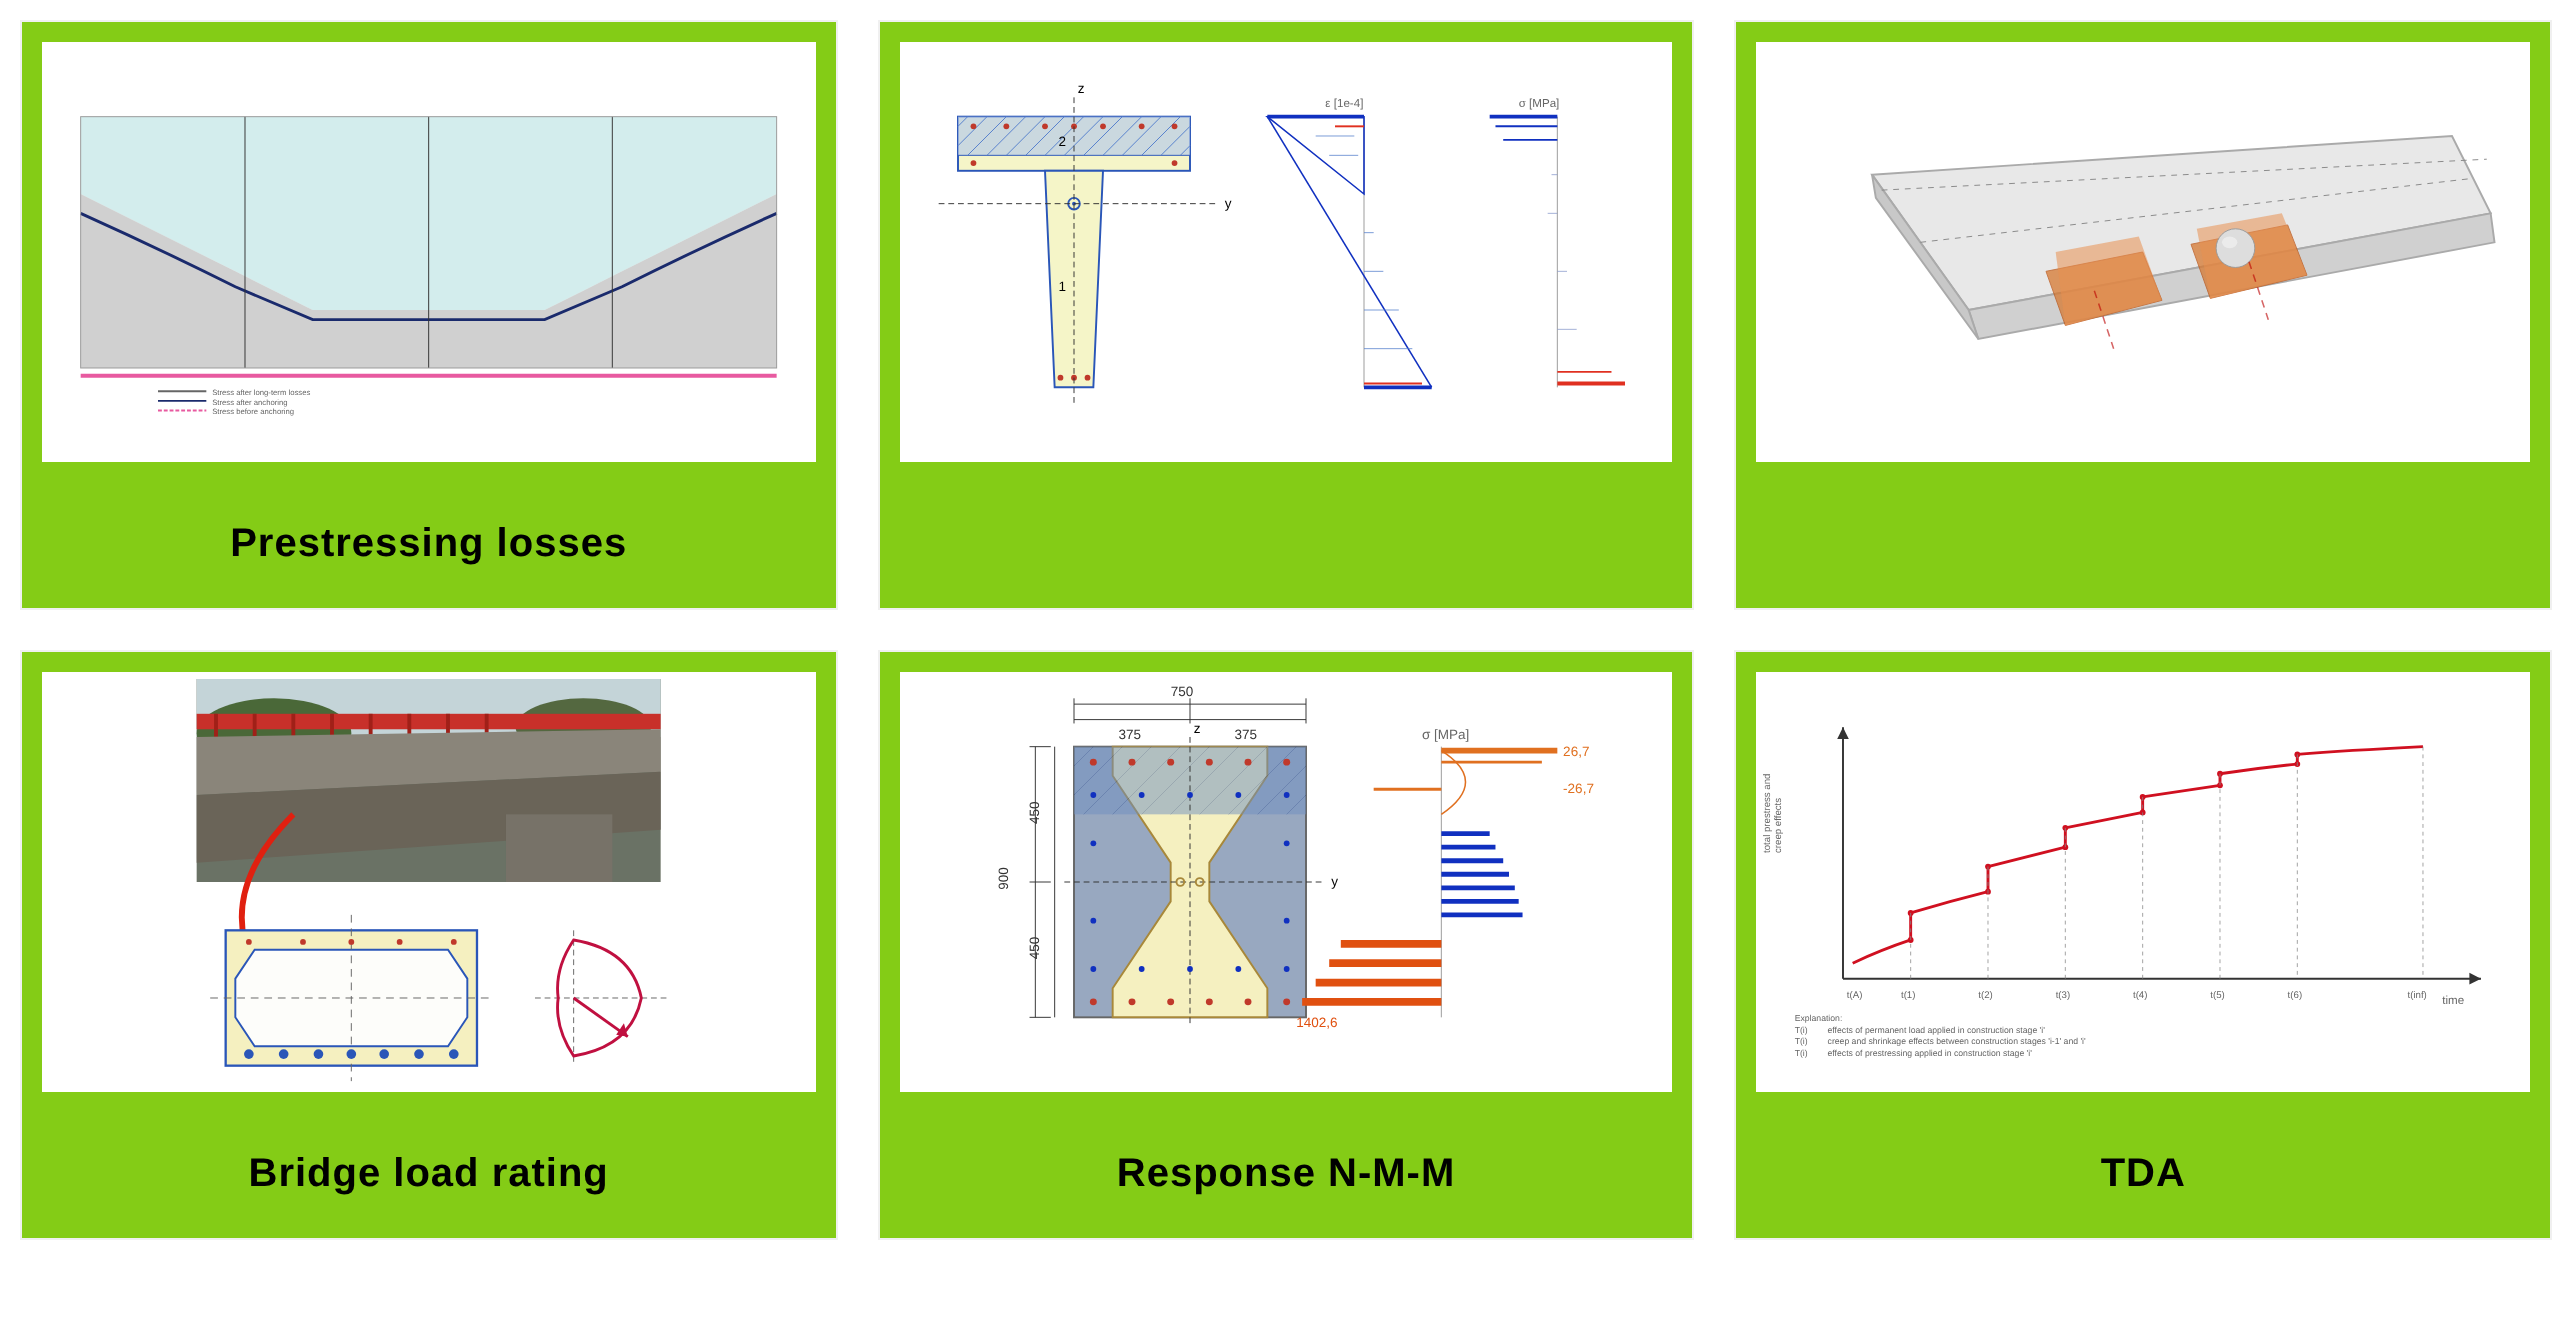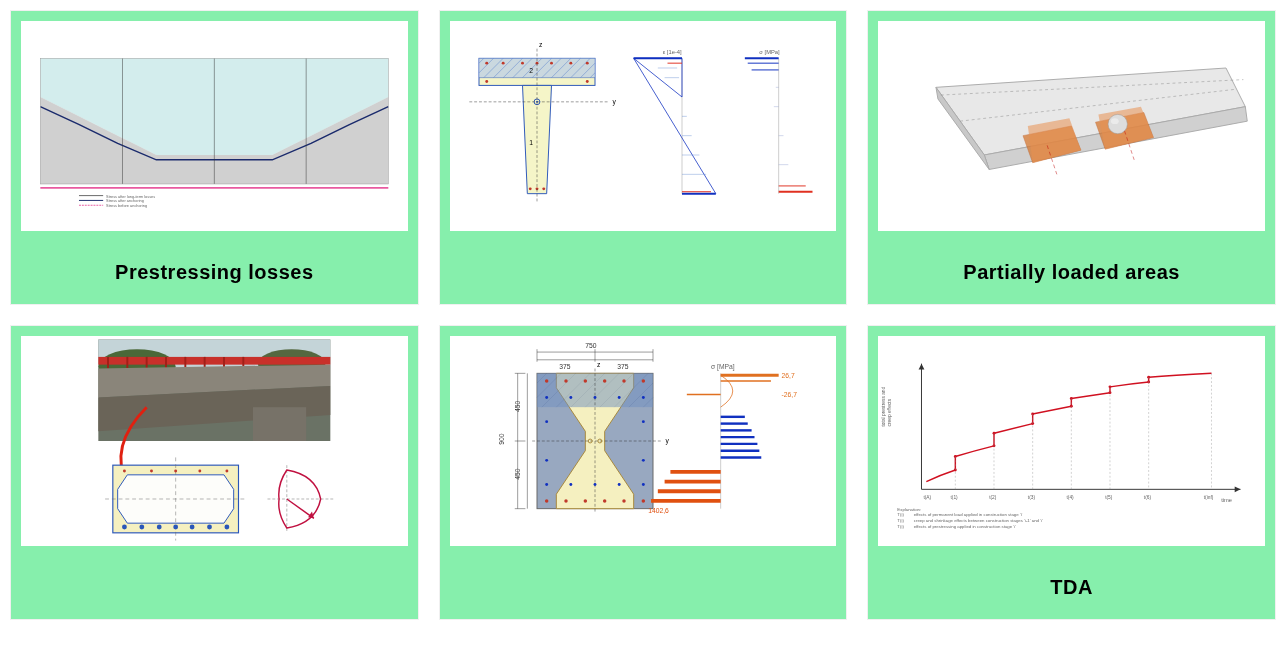--- a/index.html
+++ b/index.html
@@ -12,21 +12,21 @@
       background: #ffffff;
       padding: 10px;
     }
     .grid {
       display: grid;
       grid-template-columns: repeat(3, 1fr);
       gap: 20px;
       max-width: 1286px;
     }
     .card {
-      background: #86efac;
+      background: #84cc16;
       border: 1px solid #f0f0f0;
       display: flex;
       flex-direction: column;
       align-items: center;
       justify-content: space-between;
       padding: 10px 10px 20px;
       cursor: pointer;
       transition: background 0.2s;
     }
     .card-image {
@@ -208,21 +208,20 @@
           <circle cx="248" cy="78" r="10" fill="#ddd" stroke="#999" stroke-width="0.5"></circle>
           <ellipse cx="245" cy="75" rx="4" ry="3" fill="#f5f5f5" opacity="0.6"></ellipse>
 
           <g stroke="#b00" stroke-width="0.8" stroke-dasharray="4,3" opacity="0.6">
             <line x1="175" y1="100" x2="185" y2="130"></line>
             <line x1="255" y1="85" x2="265" y2="115"></line>
           </g>
         </g>
       </svg>
     </div>
-    <div class="card-title">Partially loaded areas</div>
   </div>
 
   <div class="card">
     <div class="card-image">
       <svg viewBox="0 0 400 210">
 
         <rect x="80" y="0" width="240" height="105" fill="#6a7265"></rect>
 
         <rect x="80" y="0" width="240" height="30" fill="#c4d4d8"></rect>
 
@@ -276,20 +275,21 @@
 
         <g transform="translate(255,130)">
           <line x1="0" y1="35" x2="70" y2="35" stroke="#666" stroke-width="0.5" stroke-dasharray="3,2"></line>
           <line x1="20" y1="0" x2="20" y2="70" stroke="#666" stroke-width="0.5" stroke-dasharray="3,2"></line>
           <path d="M20,5 Q50,10 55,35 Q50,60 20,65 Q10,50 12,35 Q10,20 20,5 Z" fill="none" stroke="#c01040" stroke-width="1.5"></path>
           <line x1="20" y1="35" x2="48" y2="55" stroke="#c01040" stroke-width="1.5"></line>
           <path d="M48,55 L42,54 L46,48 Z" fill="#c01040"></path>
         </g>
       </svg>
     </div>
+    <div class="card-title">Bridge load rating</div>
   </div>
 
   <div class="card">
     <div class="card-image">
       <svg viewBox="0 0 400 200">
 
         <g transform="translate(90,8)" stroke="#333" stroke-width="0.5" font-size="7" fill="#333">
           <line x1="0" y1="0" x2="120" y2="0"></line>
           <line x1="0" y1="-3" x2="0" y2="10"></line>
             <line x1="60" y1="-3" x2="60" y2="10"></line>
@@ -397,20 +397,21 @@
           <g stroke="#e05010" stroke-width="4">
             <line x1="30" y1="102" x2="-22" y2="102"></line>
             <line x1="30" y1="112" x2="-28" y2="112"></line>
             <line x1="30" y1="122" x2="-35" y2="122"></line>
             <line x1="30" y1="132" x2="-42" y2="132"></line>
           </g>
           <text x="-45" y="145" font-size="7" fill="#e05010">1402,6</text>
         </g>
       </svg>
     </div>
+    <div class="card-title">Response N-M-M</div>
   </div>
 
   <div class="card">
     <div class="card-image">
       <svg viewBox="0 0 400 200">
         <g transform="translate(45,20)">
 
           <line x1="0" y1="0" x2="0" y2="130" stroke="#333" stroke-width="1"></line>
           <line x1="0" y1="130" x2="330" y2="130" stroke="#333" stroke-width="1"></line>
           <path d="M330,130 L324,127 L324,133 Z" fill="#333"></path>

